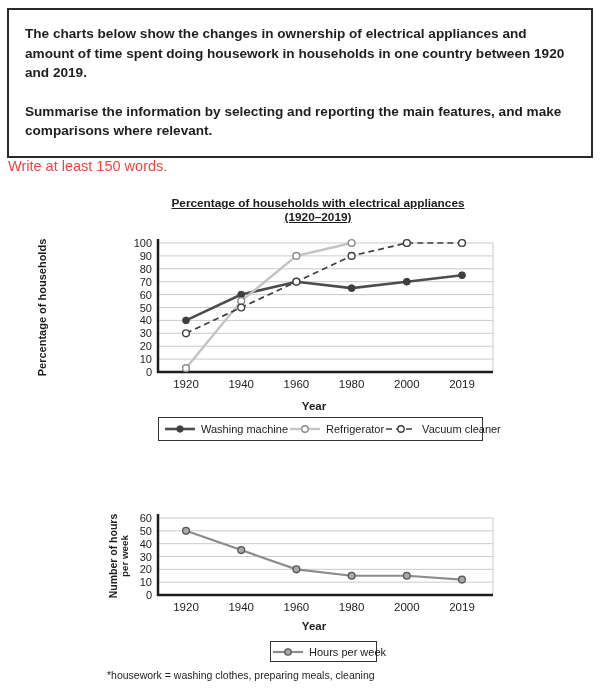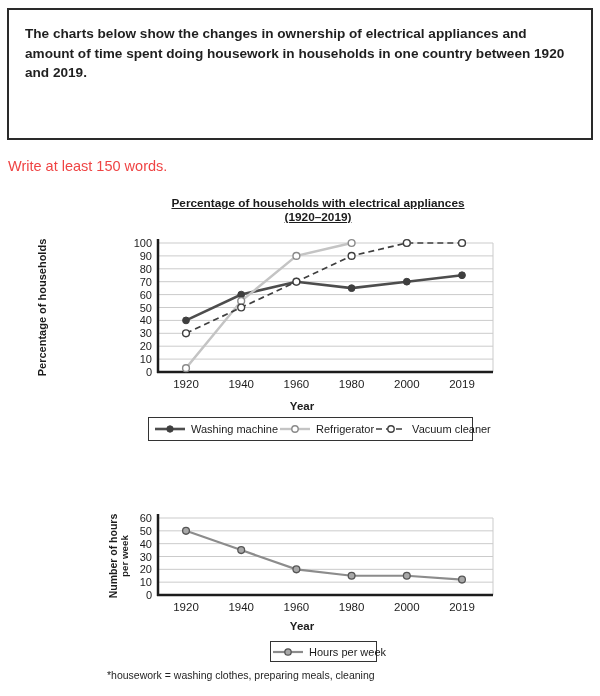--- a/index.html
+++ b/index.html
@@ -30,43 +30,44 @@
     transform:rotate(-90deg);
   }
   .ylabel-1{left:-38px;top:301px;width:160px;font-size:11px;line-height:13px;}
   .ylabel-2{left:64px;top:545px;width:110px;font-size:10.5px;line-height:11px;}
   .ylabel-2 .sub{font-size:9.8px;}
   .plot-svg{position:absolute;left:108px;}
   .svg-1{top:236px;}
   .svg-2{top:510px;}
   svg text{font-family:"Liberation Sans",sans-serif;}
   .xlabel{
-    position:absolute;left:92px;width:420px;text-align:center;
+    position:absolute;left:104px;width:420px;text-align:center;
     font-weight:bold;font-size:11.5px;color:#1c1c1c;
   }
   .x1{top:400px;} .x2{top:620px;}
   .legend{
     position:absolute;border:1.5px solid #333333;background:#ffffff;
     display:flex;align-items:center;justify-content:space-around;
     font-size:11px;color:#1c1c1c;box-sizing:border-box;
   }
-  .legend-1{left:148px;top:417px;width:325px;height:24px;padding:4px 4px;}
+  .legend-1{left:158px;top:417px;width:325px;height:24px;padding:4px 4px;}
   .legend-2{left:270px;top:641px;width:107px;height:21px;}
   .legend-item{display:flex;align-items:center;gap:4px;white-space:nowrap;}
   .footnote{
     position:absolute;left:107px;top:669px;font-size:10.5px;color:#1f1f1f;
   }
 </style>
 </head>
 <body>
 
 <div class="page">
 
   <div class="prompt-box">
     <p>The charts below show the changes in ownership of electrical appliances and amount of time spent doing housework in households in one country between 1920 and 2019.</p>
+    <p>Summarise the information by selecting and reporting the main features, and make comparisons where relevant.</p>
   </div>
 
   <div class="min-words">Write at least 150 words.</div>
 
   <div class="chart-title c1-title">
     <div>Percentage of households with electrical appliances</div>
     <div>(1920–2019)</div>
   </div>
 
   <div class="ylabel ylabel-1">Percentage of households</div>

